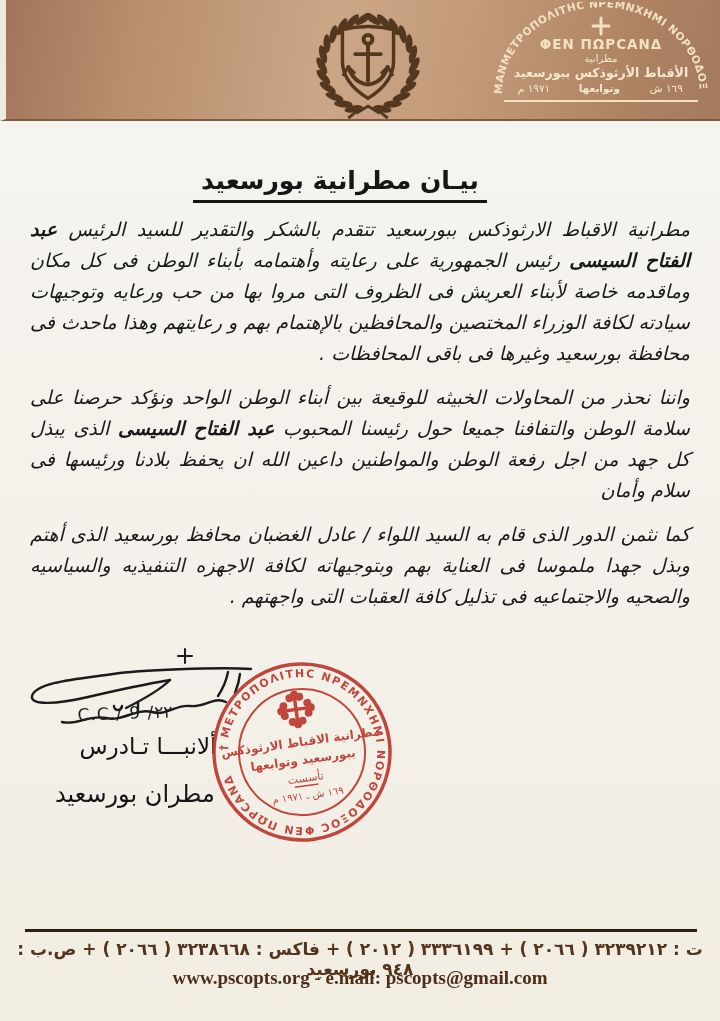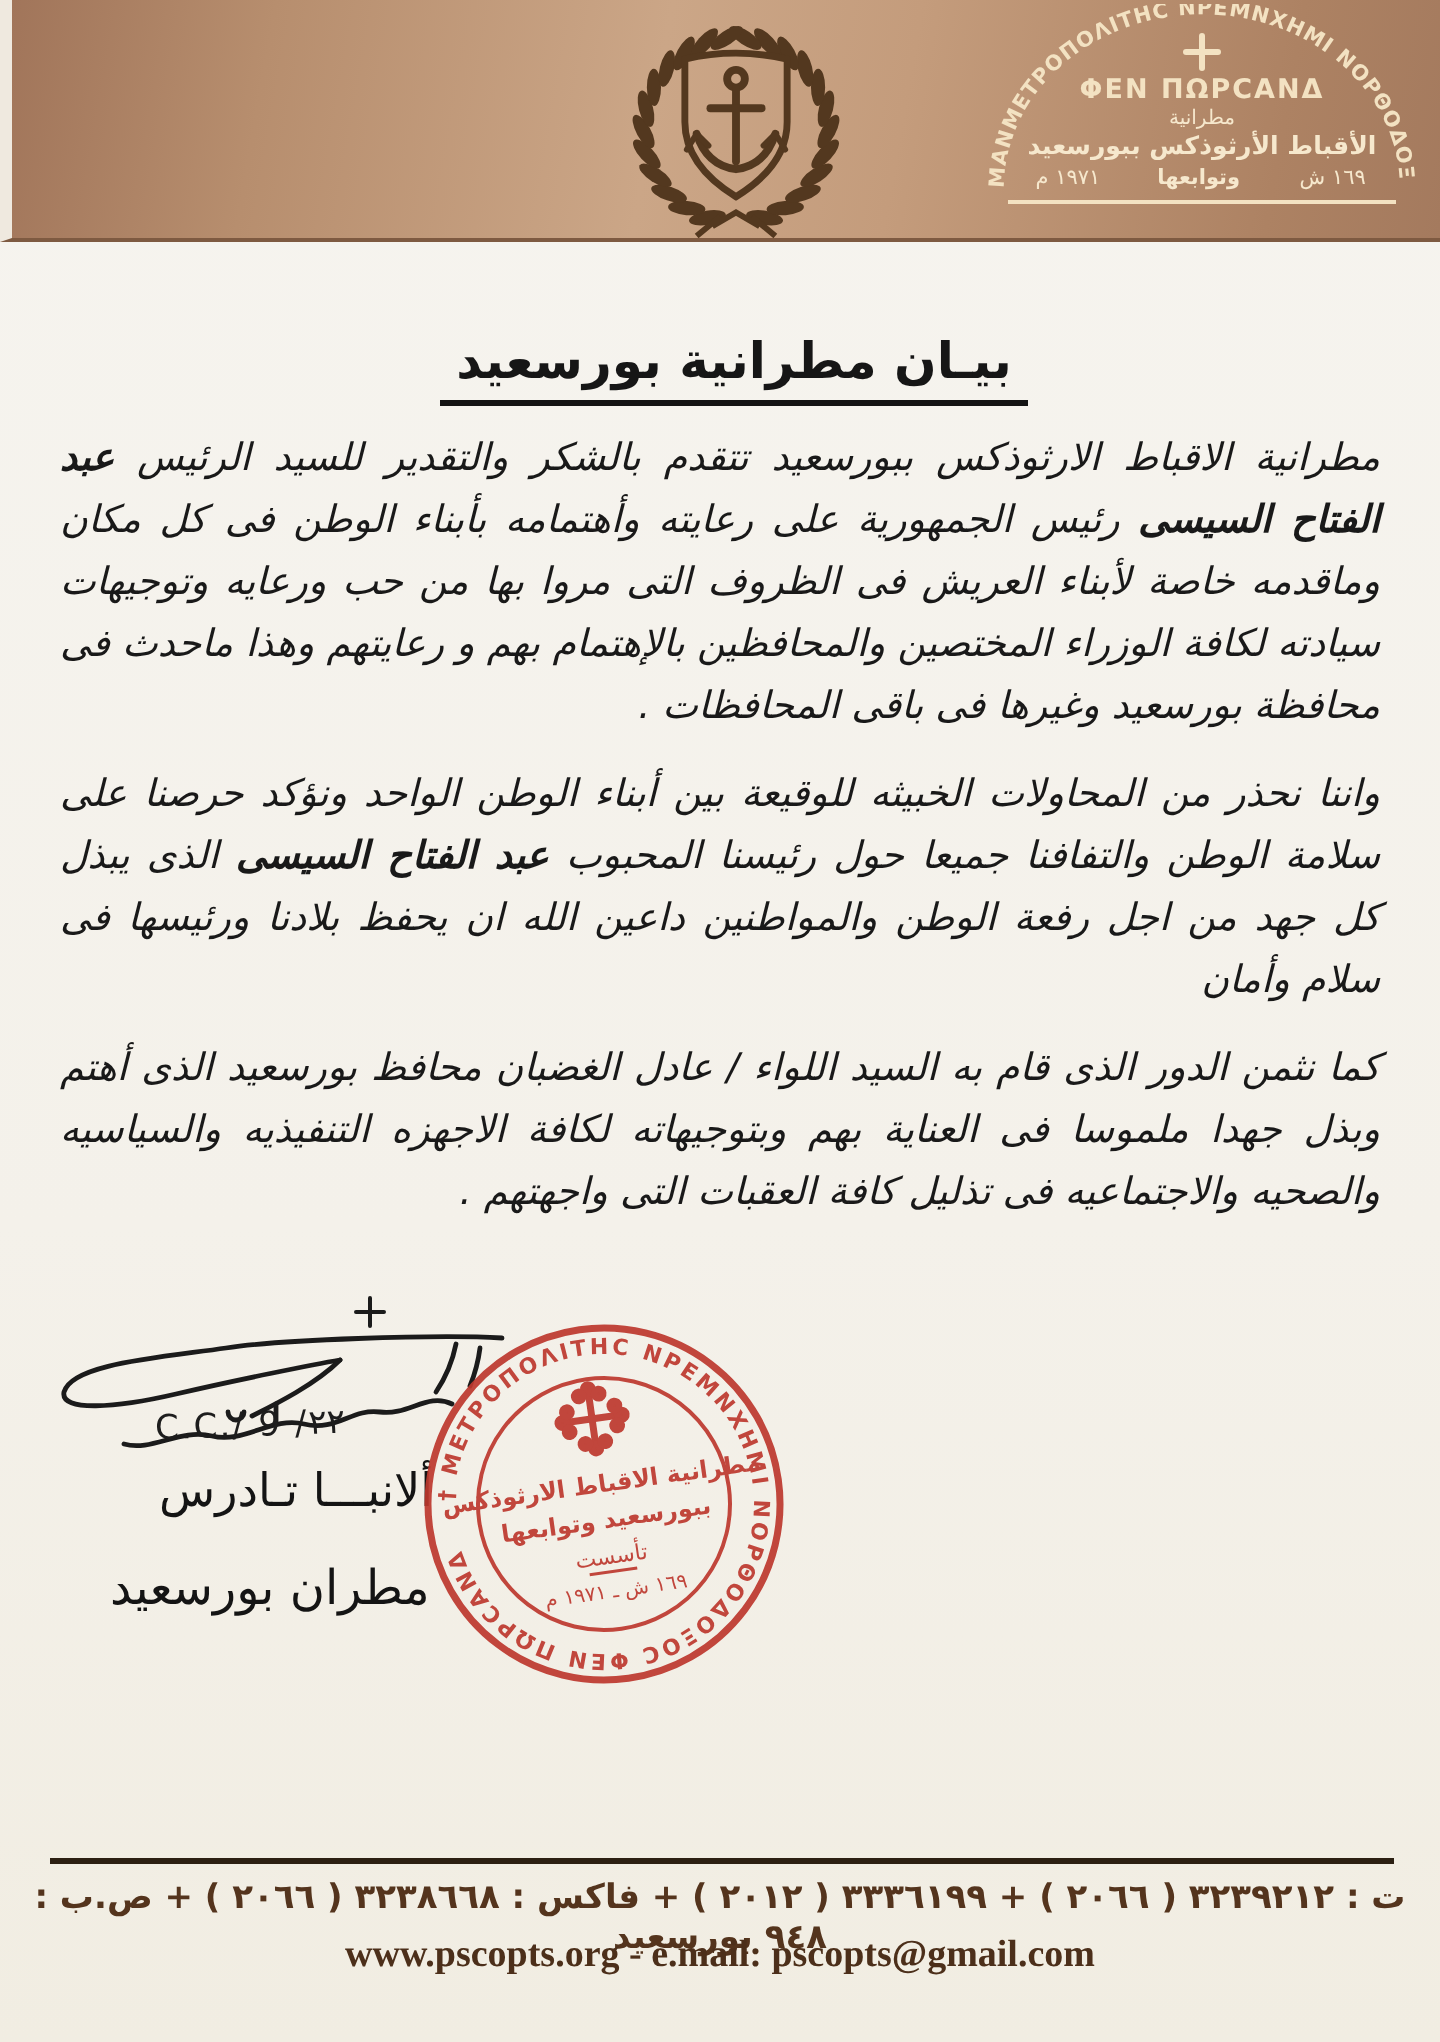--- a/index.html
+++ b/index.html
@@ -14,21 +14,21 @@
   .header-band{
     position:absolute;top:0;left:0;width:720px;height:121px;
     background:linear-gradient(100deg,#a1755a 0%,#b78e6e 18%,#cba687 45%,#c49c7c 62%,#ad8263 88%,#a47a5e 100%);
     border-left:6px solid #efe9df;
     border-bottom:2px solid #7e5a41;
     box-sizing:border-box;
   }
   .emblem{position:absolute;left:292px;top:2px;width:140px;height:118px;}
   .seal-header{position:absolute;right:8px;top:2px;width:222px;height:108px;}
   
-  .title-wrap{position:absolute;top:166px;left:0;width:576px;text-align:center;padding-left:104px;box-sizing:border-box;margin-left:27px;}
+  .title-wrap{position:absolute;top:166px;left:0;width:576px;text-align:center;padding-left:104px;box-sizing:border-box;}
   .doc-title{
     display:inline-block;font-size:25px;font-weight:bold;color:#161616;
     border-bottom:3px solid #141414;padding:0 8px 5px 8px;direction:rtl;
     letter-spacing:0.5px;
   }
   
   .statement{
     position:absolute;top:214px;right:30px;left:30px;
     direction:rtl;text-align:justify;color:#191919;font-style:italic;
   }

